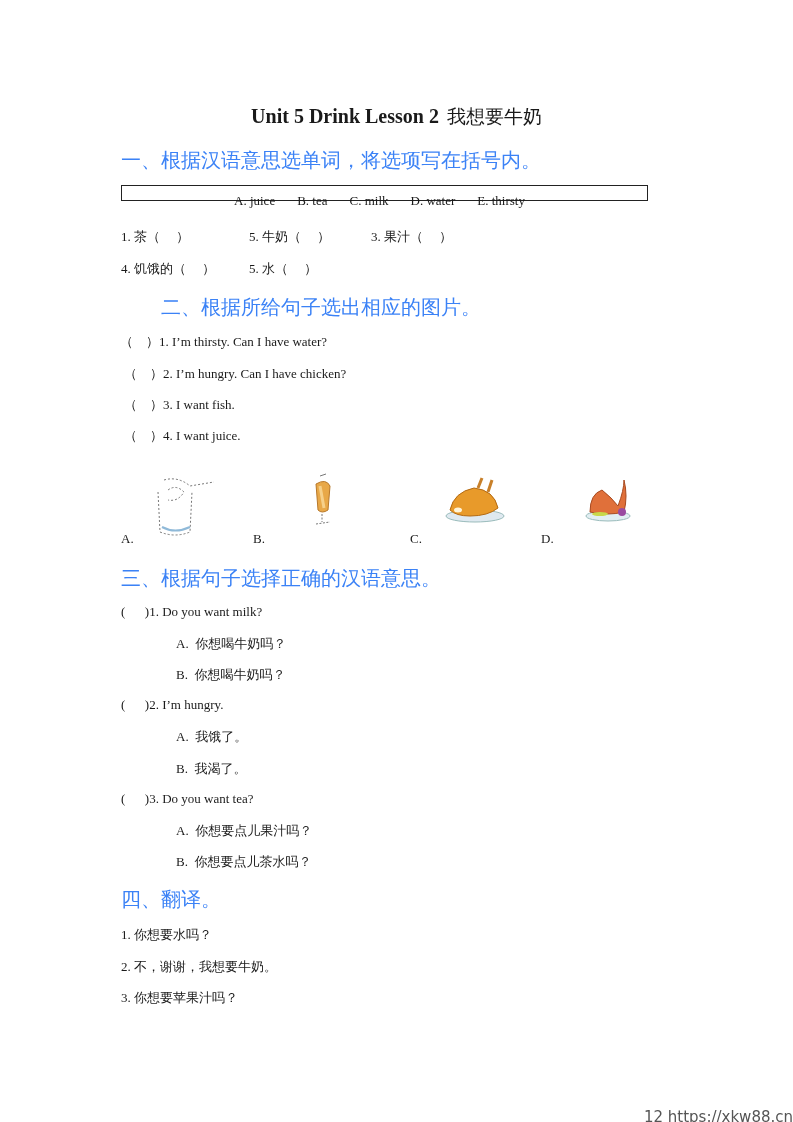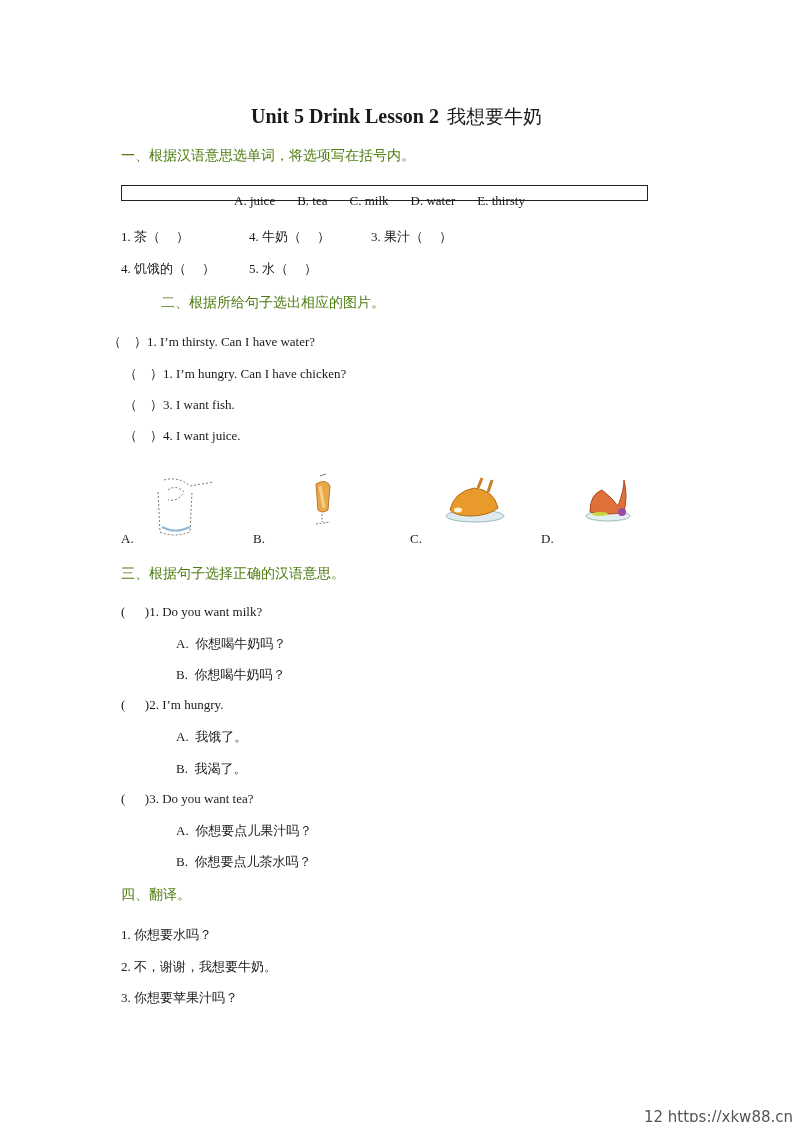--- a/index.html
+++ b/index.html
@@ -1,21 +1,21 @@
 <!DOCTYPE html>
 <html><head>
 <meta charset="utf-8">
 <style>
   html, body { margin:0; padding:0; background:#ffffff; }
   body { width:793px; height:1122px; position:relative; overflow:hidden;
          font-family:"Liberation Serif", "DejaVu Serif", serif; color:#1a1a1a; }
   .abs { position:absolute; white-space:nowrap; }
   .title { left:0; width:793px; top:104px; text-align:center; font-size:20px; font-weight:bold; }
   .title .cn { font-weight:normal; margin-left:8px; font-family:"DejaVu Sans", sans-serif; font-size:19px; }
-  .sec { left:121px; font-size:14px; font-family:"DejaVu Sans", sans-serif; color:#4d7c0f; }
+  .sec { left:121px; font-size:20px; font-family:"DejaVu Sans", sans-serif; color:#3b82f6; }
   .txt { font-size:13px; }
   .cn13 { font-size:13px; }
   .wordbox { position:absolute; left:121px; top:185px; width:527px; height:16px;
              border:1px solid #222; box-sizing:border-box; }
   .wordbox .words { position:absolute; left:112px; top:7px; font-size:13px; }
   .wordbox .words span { margin-right:22px; }
   .pic { position:absolute; }
   .footer { left:0; width:793px; top:1108px; text-align:right; font-size:15px;
             font-family:"DejaVu Sans", sans-serif; color:#555; }
 </style>
@@ -26,28 +26,28 @@
   <span>Unit 5 Drink Lesson 2</span><span class="cn">我想要牛奶</span>
 </div>
 
 <div class="abs sec" style="top:147px;">一、根据汉语意思选单词，将选项写在括号内。</div>
 <div class="wordbox">
   <div class="words">
     <span>A. juice</span><span>B. tea</span><span>C. milk</span><span>D. water</span><span>E. thirsty</span>
   </div>
 </div>
 <div class="abs cn13" style="left:121px; top:228px;">1. 茶（　 ）</div>
-<div class="abs cn13" style="left:249px; top:228px;">4. 牛奶（　 ）</div>
+<div class="abs cn13" style="left:249px; top:228px;">5. 牛奶（　 ）</div>
 <div class="abs cn13" style="left:371px; top:228px;">3. 果汁（　 ）</div>
 <div class="abs cn13" style="left:121px; top:260px;">4. 饥饿的（　 ）</div>
 <div class="abs cn13" style="left:249px; top:260px;">5. 水（　 ）</div>
 
 <div class="abs sec" style="top:294px;margin-left:40px;">二、根据所给句子选出相应的图片。</div>
-<div class="abs txt" style="left:108px; top:333px;">（　）1. I’m thirsty. Can I have water?</div>
-<div class="abs txt" style="left:124px; top:365px;">（　）1. I’m hungry. Can I have chicken?</div>
+<div class="abs txt" style="left:120px; top:333px;">（　）1. I’m thirsty. Can I have water?</div>
+<div class="abs txt" style="left:124px; top:365px;">（　）2. I’m hungry. Can I have chicken?</div>
 <div class="abs txt" style="left:124px; top:396px;">（　）3. I want fish.</div>
 <div class="abs txt" style="left:124px; top:427px;">（　）4. I want juice.</div>
 
 <svg class="pic" style="left:150px; top:472px;" width="70" height="68">
   <g fill="none" stroke="#777" stroke-width="1" stroke-dasharray="2 2">
     <path d="M8 20 L10 60 Q25 66 40 60 L42 20"></path>
     <path d="M14 8 Q28 4 40 14 L64 10"></path>
     <path d="M18 18 Q26 12 34 20 Q28 30 18 28"></path>
   </g>
   <path d="M12 55 Q25 62 40 55" stroke="#8fb9d8" stroke-width="2" fill="none"></path>

